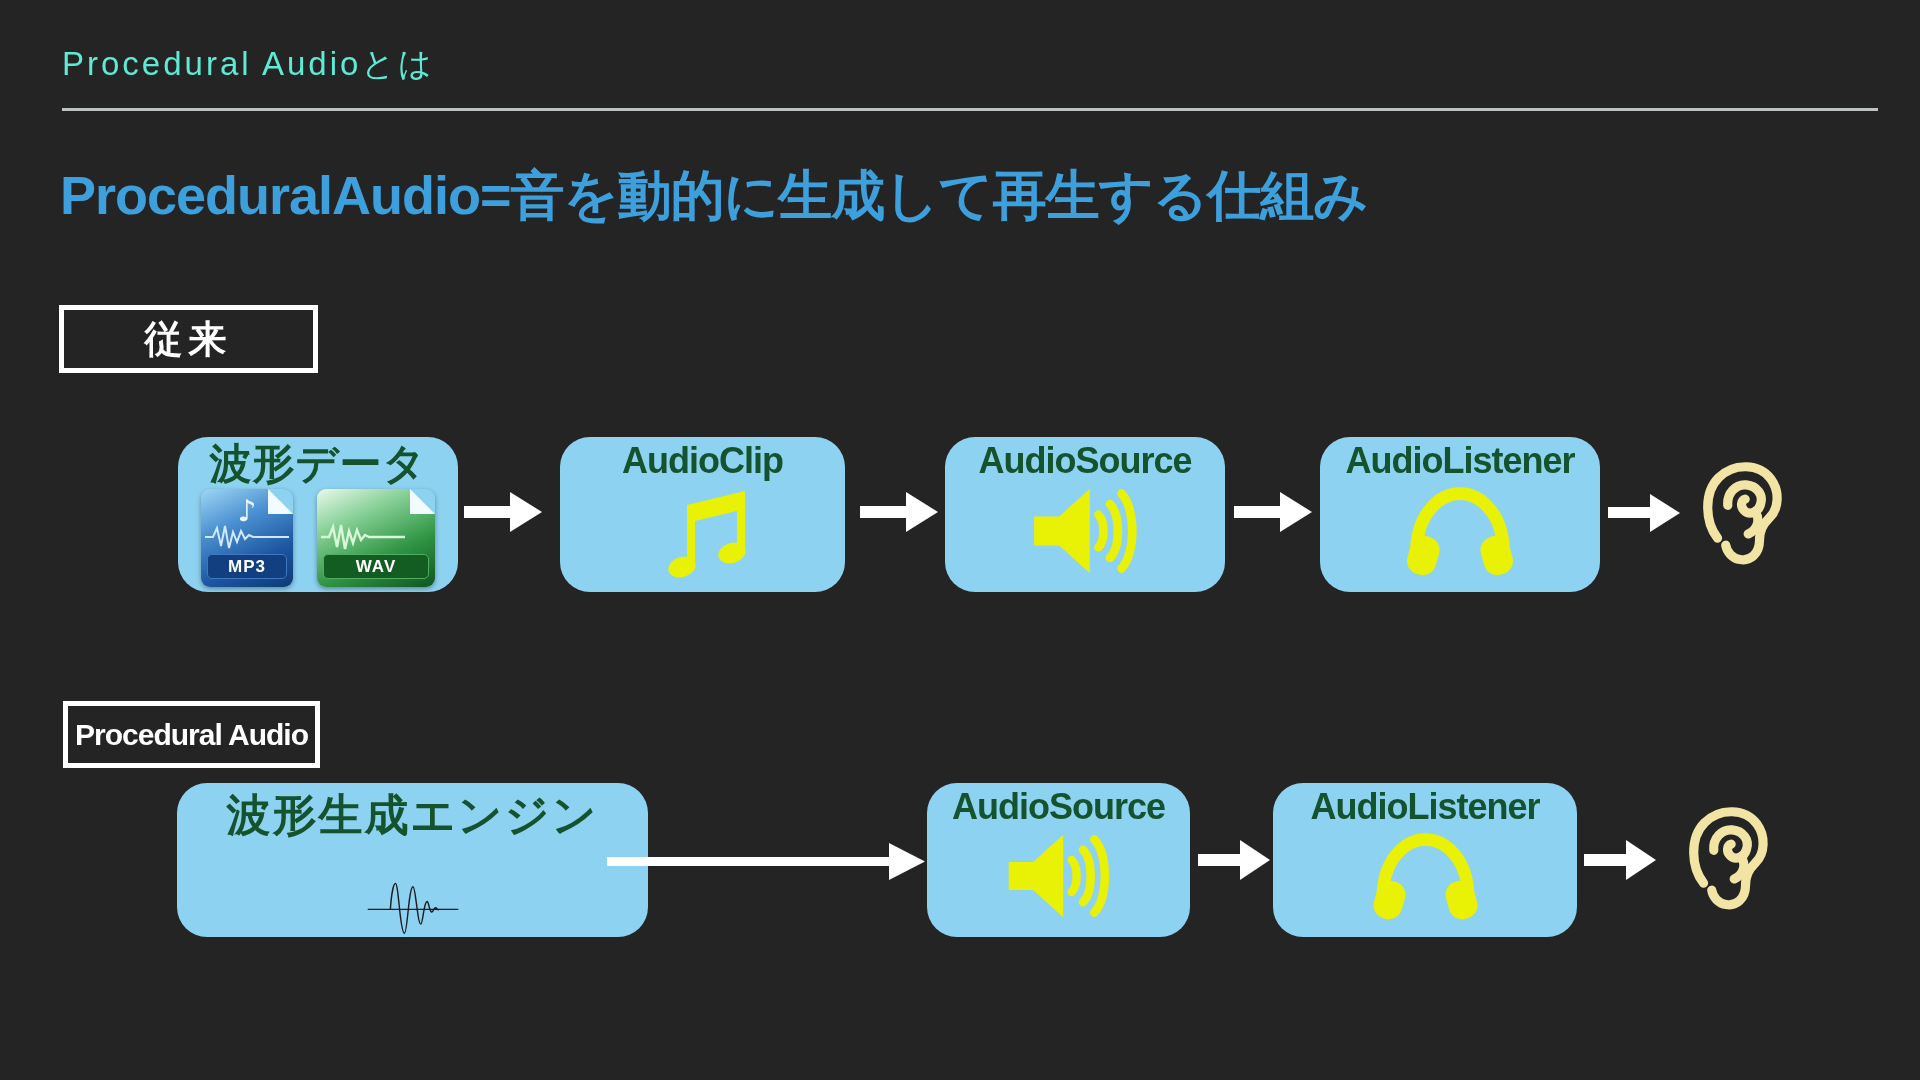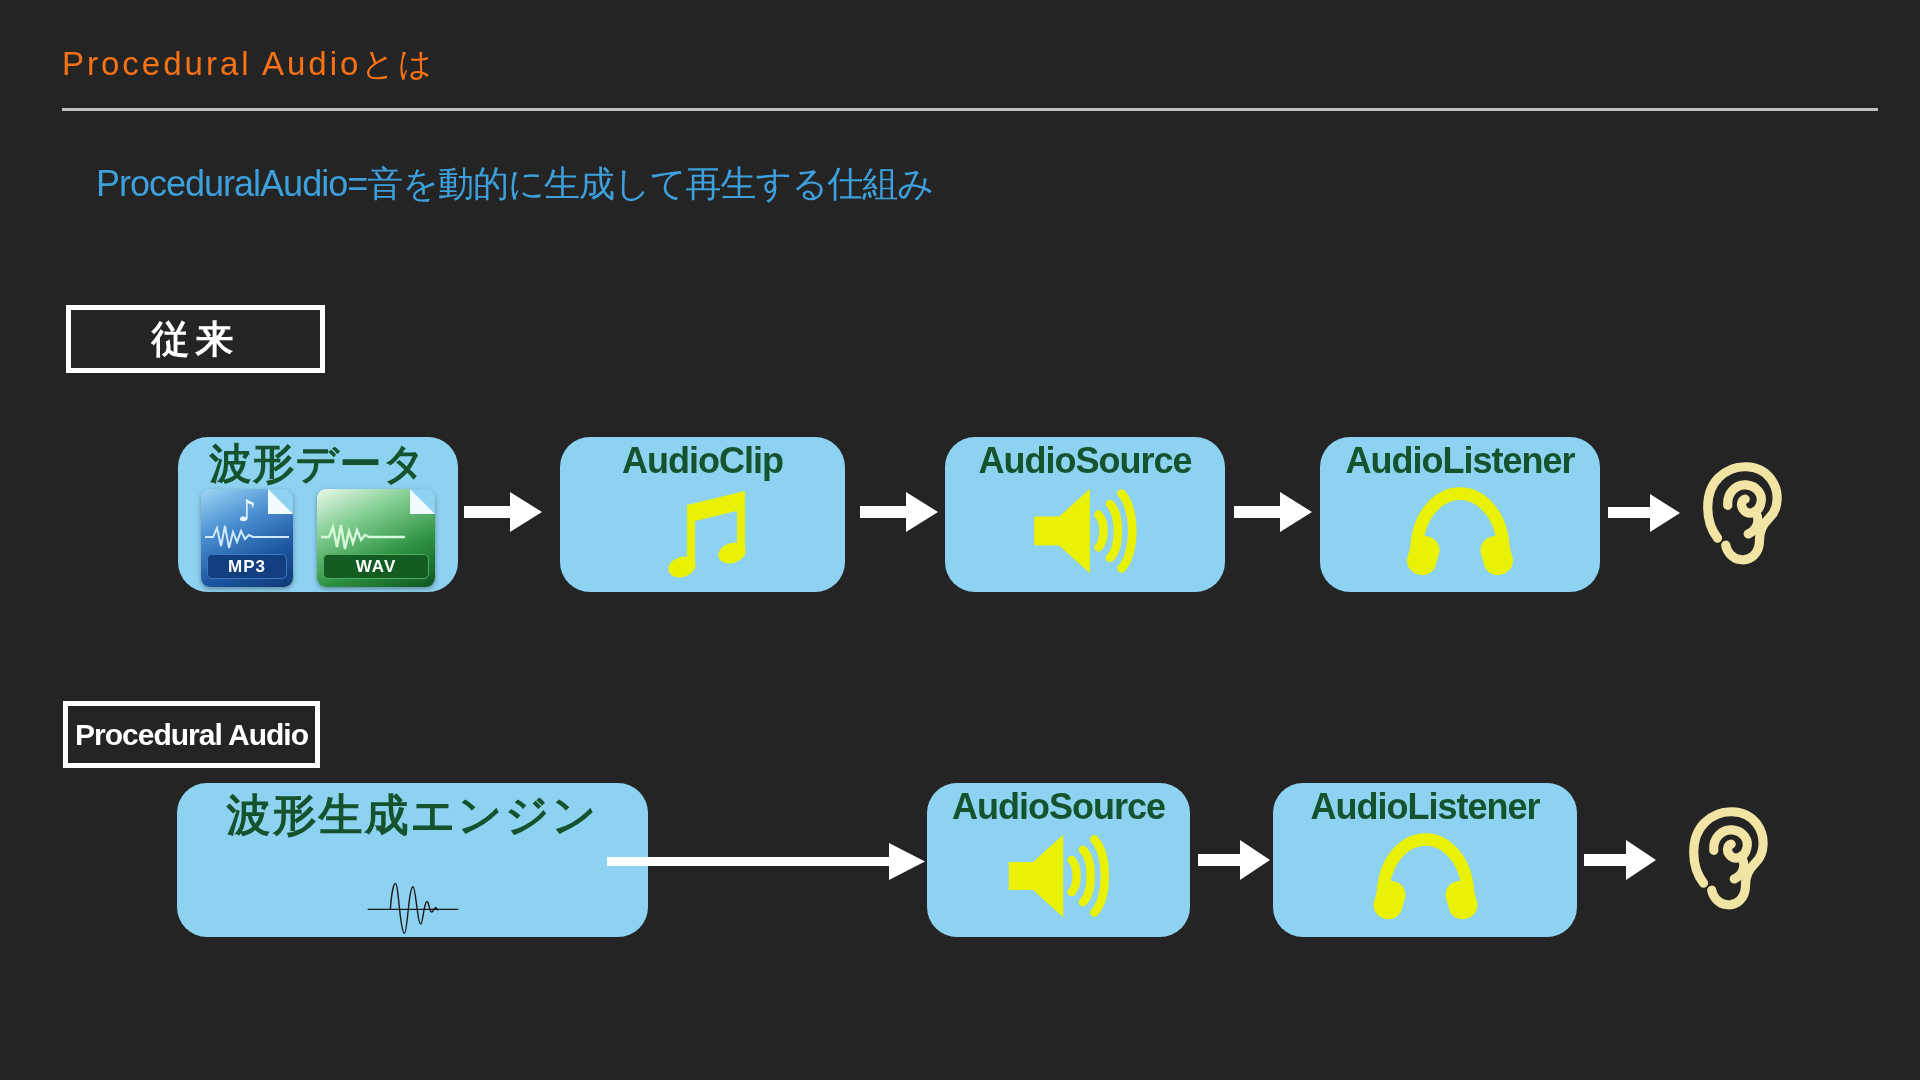--- a/index.html
+++ b/index.html
@@ -1,27 +1,27 @@
 <!DOCTYPE html>
 <html><head>
 <meta charset="utf-8">
 <style>
   html,body{margin:0;padding:0;background:#242424;}
   body{width:1920px;height:1080px;overflow:hidden;font-family:"Liberation Sans",sans-serif;}
   .stage{position:relative;width:1920px;height:1080px;background:#242424;}
 
   .slide-header{position:absolute;left:62px;top:42px;font-size:33px;letter-spacing:3px;
-    color:#f97316;font-weight:500;white-space:nowrap;}
+    color:#5eead4;font-weight:500;white-space:nowrap;}
   .header-divider{position:absolute;left:62px;top:108px;width:1816px;height:3px;background:#bfc2c3;}
-  .slide-title{position:absolute;left:60px;top:160px;font-size:36px;font-weight:normal;
-    color:#3da0dc;white-space:nowrap;letter-spacing:-1px;margin-left:36px;}
+  .slide-title{position:absolute;left:60px;top:160px;font-size:54px;font-weight:bold;
+    color:#3da0dc;white-space:nowrap;letter-spacing:-1px;}
 
   .tag{position:absolute;border:5px solid #ffffff;color:#ffffff;display:flex;align-items:center;
     justify-content:center;font-weight:bold;box-sizing:border-box;white-space:nowrap;}
-  .tag-conventional{left:66px;top:305px;width:259px;height:68px;font-size:38px;letter-spacing:6px;}
+  .tag-conventional{left:59px;top:305px;width:259px;height:68px;font-size:38px;letter-spacing:6px;}
   .tag-procedural{left:63px;top:665px;width:257px;height:67px;font-size:30px;letter-spacing:-1px;margin-top:36px;}
 
   .node{position:absolute;background:#8ed2f1;border-radius:30px;display:flex;flex-direction:column;
     align-items:center;box-sizing:border-box;}
   .node-label{font-weight:bold;color:#14532d;line-height:1.1;letter-spacing:-1px;white-space:nowrap;}
   .node-label.latin{font-size:36px;margin-top:4px;}
   .node-label.jp{font-size:42px;margin-top:4px;letter-spacing:1px;}
   .node-label.jp-big{font-size:44px;margin-top:8px;letter-spacing:2px;}
 
   .arrow{position:absolute;}

